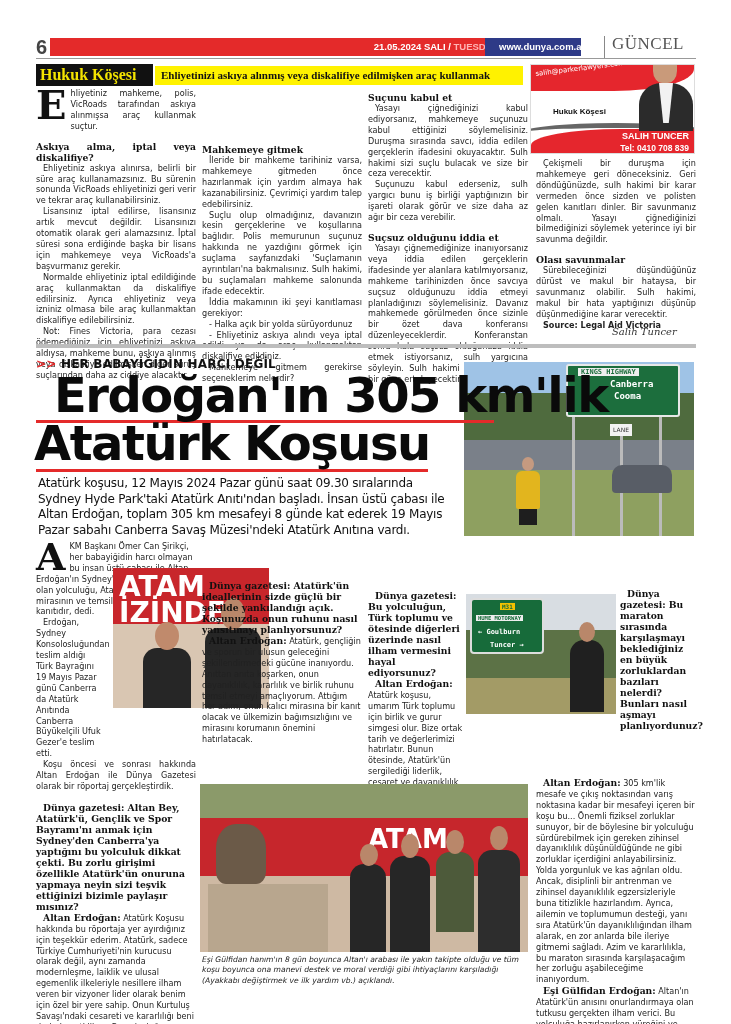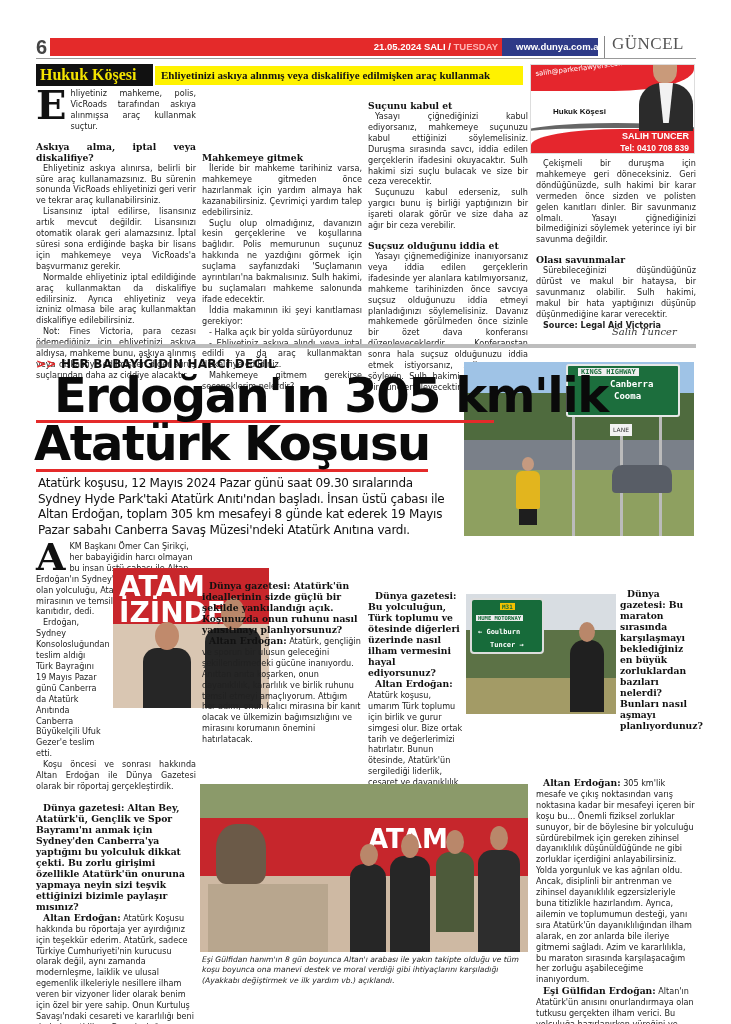--- a/index.html
+++ b/index.html
@@ -8,21 +8,21 @@
 
   .abs { position: absolute; }
 
   
   .page-num { left: 36px; top: 36px; width: 14px; height: 22px; font: bold 20px "Liberation Sans", sans-serif; color: #444; line-height: 22px; }
   .mast-bar { left: 50px; top: 38px; width: 452px; height: 18px; background: #e42a2a; }
   .mast-logo { left: 54px; top: 38px; height: 18px; font: bold 13px "Liberation Sans", sans-serif; color: #fff; line-height: 18px; display:flex; align-items:center; gap:14px;margin-top:28px; }
   .mast-logo .globe { width: 11px; height: 11px; border-radius: 50%; background: radial-gradient(circle at 35% 35%, #7fd0ff, #1675c9 60%, #0a3e73); display:inline-block; }
   .mast-date { right: 233px; top: 38px; height: 18px; font: bold 9.5px "Liberation Sans", sans-serif; color: #fff; line-height: 18px; }
   .mast-date .day-en { color: #ffb4b4; }
-  .mast-url { left: 502px; top: 38px; width: 96px; height: 18px; background: #2e3a87; color: #fff; font: bold 9.5px "Liberation Sans", sans-serif; line-height: 18px; text-align: center; padding-left: 14px; }
+  .mast-url { left: 485px; top: 38px; width: 96px; height: 18px; background: #2e3a87; color: #fff; font: bold 9.5px "Liberation Sans", sans-serif; line-height: 18px; text-align: center; padding-left: 14px; }
   .mast-sep { left: 604px; top: 36px; width: 1px; height: 22px; background: #888; }
   .mast-section { left: 612px; top: 34px; font: 17px "Liberation Serif", serif; color: #555; letter-spacing: .5px; }
   .mast-rule { left: 36px; top: 58px; width: 660px; height: 1px; background: #999; }
 
   
   .hk-label { left: 36px; top: 64px; width: 117px; height: 22px; background: #111; color: #f4e400; font: bold 16px "Liberation Serif", serif; line-height: 22px; padding-left: 4px; }
   .hk-title { left: 155px; top: 66px; width: 368px; height: 19px; background: #fff200; color: #111; font: bold 11px "Liberation Serif", serif; line-height: 19px; padding-left: 6px; white-space: nowrap; }
 
   
   .ad-card { left: 530px; top: 64px; width: 165px; height: 90px; background: #fff; border: 1px solid #ddd; overflow: hidden; }
@@ -36,21 +36,21 @@
   .ad-photo { position:absolute; left:108px; top:-12px; width:56px; height:78px; }
   .ad-photo .head { position:absolute; left:14px; top:0; width:24px; height:30px; border-radius: 45% 45% 40% 40%; background:#c99a7a; }
   .ad-photo .body { position:absolute; left:0; top:30px; width:54px; height:48px; background:#2b2b2b; border-radius: 22px 22px 0 0; }
   .ad-photo .shirt { position:absolute; left:20px; top:30px; width:14px; height:40px; background:#f2f2f2; clip-path: polygon(0 0,100% 0, 70% 100%, 30% 100%); }
 
   
   .col { font-size: 8.1px; line-height: 10.9px; color: #222; text-align: justify; hyphens: manual; }
   .col p { text-indent: 7px; }
   .col p.noind { text-indent: 0; }
   .col h4 { font: bold 9.2px "DejaVu Serif", serif; margin-top: 9px; line-height: 11px; color: #111; }
-  .col h4.first { margin-top: 12px; }
+  .col h4.first { margin-top: 4px; }
   .col .sp { height: 10px; }
   .dropcap-E { float:left; font: bold 40px/32px "DejaVu Serif", serif; margin: 1px 4px 0 0; color:#111; }
   .c1 { left: 36px; top: 88px; width: 160px; }
   .c2 { left: 202px; top: 88px; width: 160px; }
   .c3 { left: 368px; top: 88px; width: 160px; }
   .c4 { left: 536px; top: 158px; width: 160px; }
   .signature { left: 612px; top: 326px; font: italic 10px "DejaVu Serif", serif; color: #333; }
   .source { font-weight: bold; }
   .art1-rule { left: 36px; top: 344px; width: 660px; height: 4px; background: #bdbdbd; }
 

